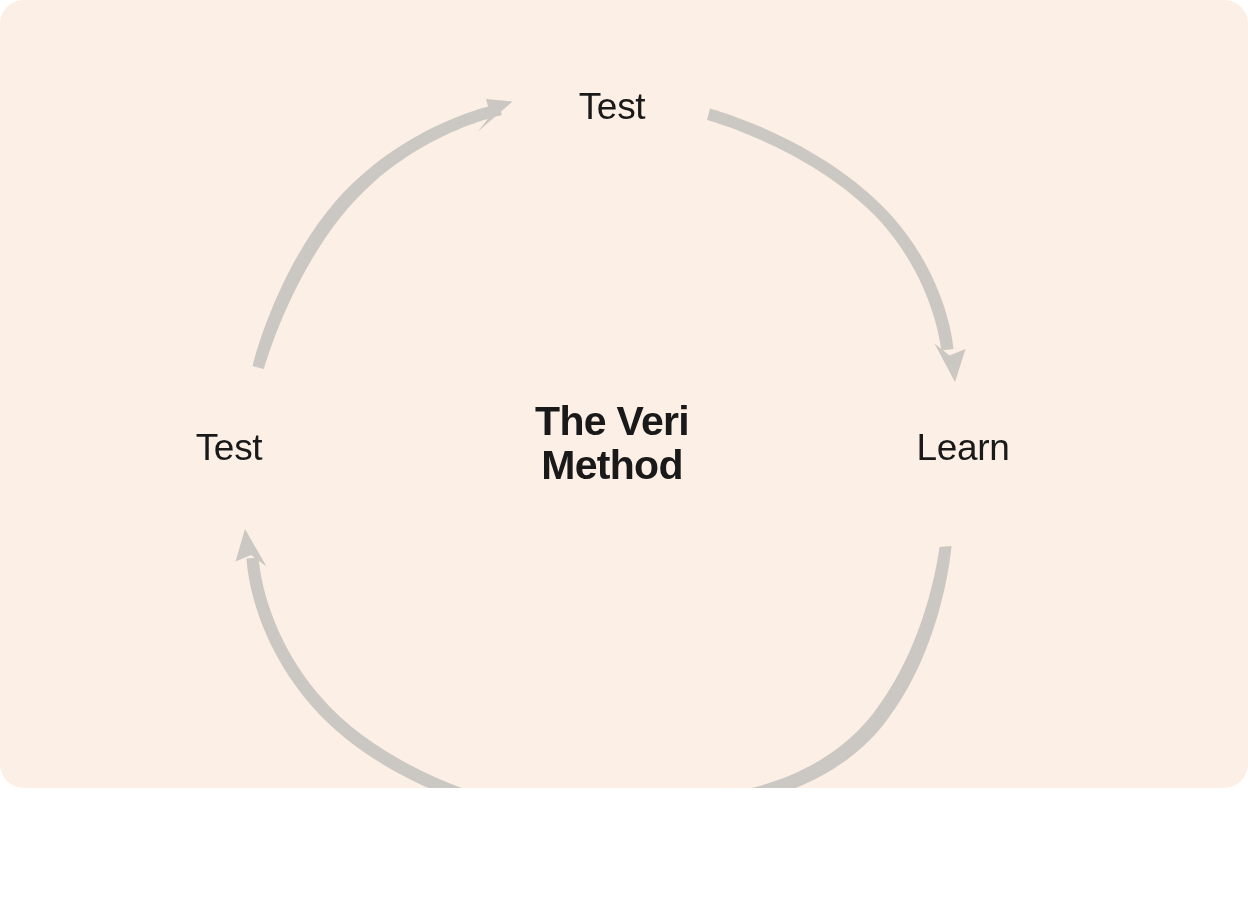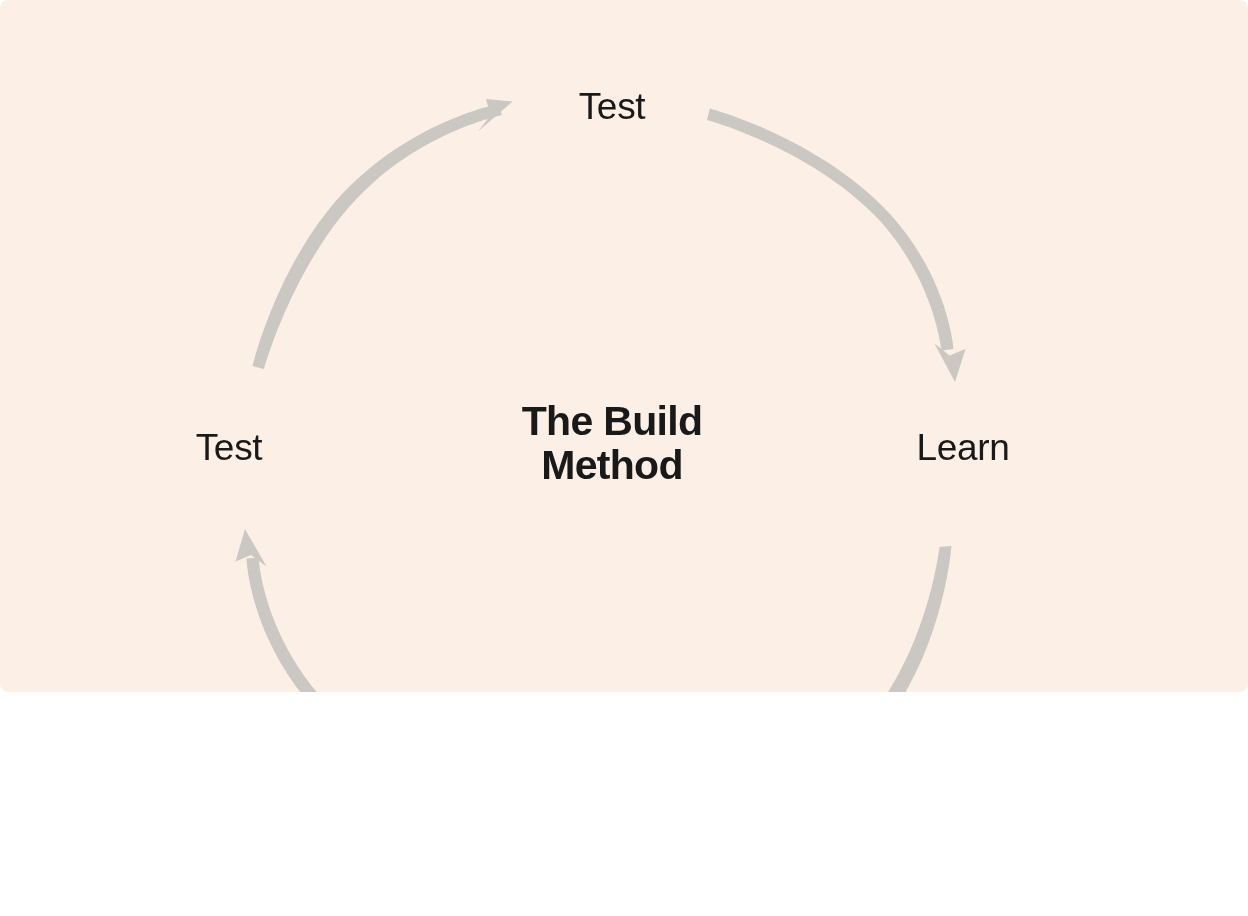--- a/index.html
+++ b/index.html
@@ -10,23 +10,23 @@
   }
   body {
     width: 1248px;
     height: 916px;
     overflow: hidden;
     font-family: "Liberation Sans", sans-serif;
   }
   #canvas {
     position: relative;
     width: 1248px;
-    height: 692px;
+    height: 788px;
     background: #FCEFE5;
-    border-radius: 8px;
+    border-radius: 24px;
     overflow: hidden;
   }
   #cycle-svg {
     position: absolute;
     left: 0;
     top: 0;
     width: 1248px;
     height: 916px;
     display: block;
   }
@@ -123,16 +123,16 @@
     </g>
   </svg>
 
   <div class="node-label" style="left: 612px; top: 106px; color: rgb(25, 25, 25);">Test</div>
 
   <div class="node-label" style="left: 963px; top: 447px; color: rgb(25, 25, 25);">Learn</div>
 
 
   <div class="node-label" style="left: 229px; top: 447px; color: rgb(25, 25, 25);">Test</div>
 
-  <div id="center-title" style="color: rgb(25, 25, 25);">The Build
+  <div id="center-title" style="color: rgb(25, 25, 25);">The Veri
 Method</div>
 
 </div>
 
 </body></html>

